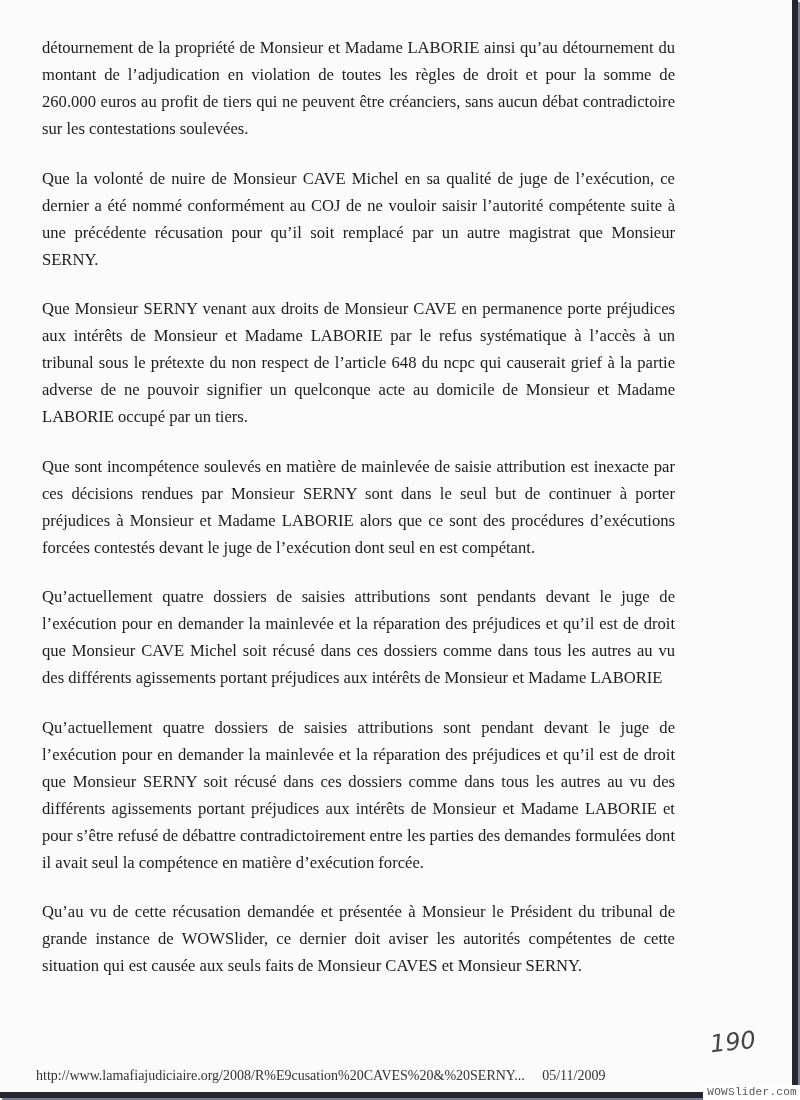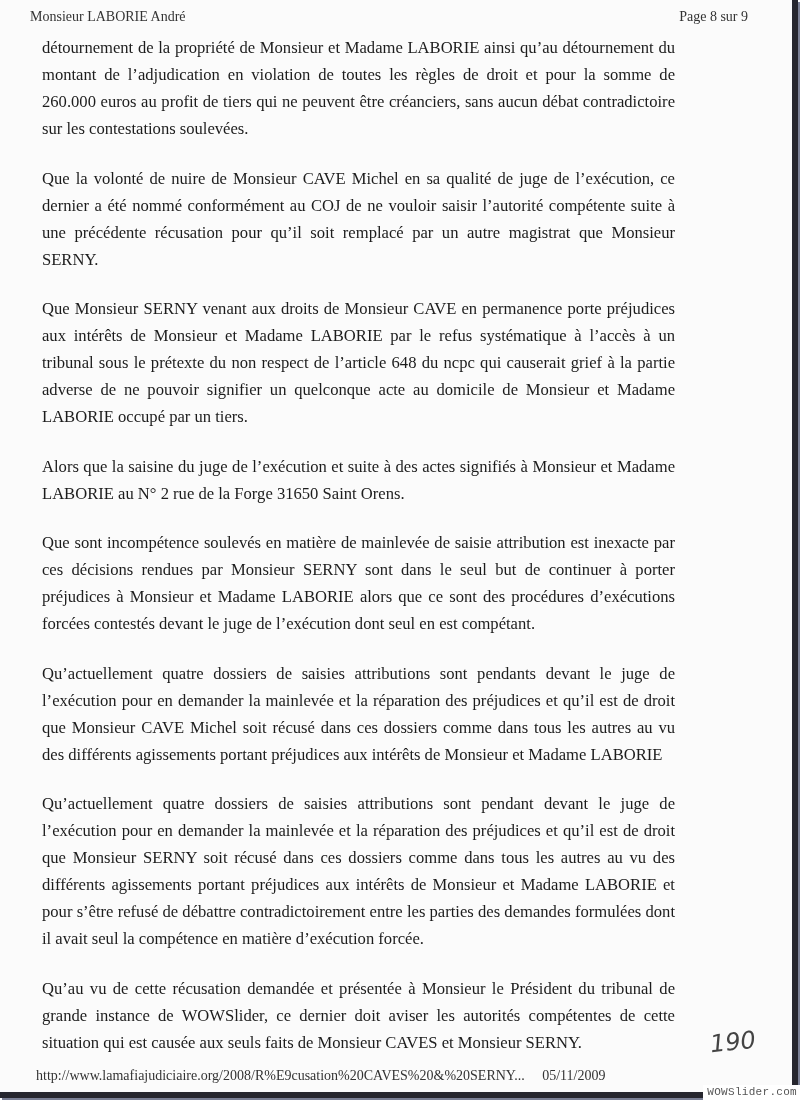--- a/index.html
+++ b/index.html
@@ -49,30 +49,25 @@
     font-family: Liberation Mono, monospace;
     font-size: 11px; color: #555;
     padding: 1px 3px 2px 4px;
     letter-spacing: 0.3px;
   }
 </style>
 </head>
 <body>
 
 <div class="page">
-  <div class="header">
-    <span>Monsieur LABORIE André</span>
-    <span>Page 8 sur 9</span>
-  </div>
 
   <div class="body">
     <p>détournement de la propriété de Monsieur et Madame LABORIE ainsi qu’au détournement du montant de l’adjudication en violation de toutes les règles de droit et pour la somme de 260.000 euros au profit de tiers qui ne peuvent être créanciers, sans aucun débat contradictoire sur les contestations soulevées.</p>
     <p>Que la volonté de nuire de Monsieur CAVE Michel en sa qualité de juge de l’exécution, ce dernier a été nommé conformément au COJ de ne vouloir saisir l’autorité compétente suite à une précédente récusation pour qu’il soit remplacé par un autre magistrat que Monsieur SERNY.</p>
     <p>Que Monsieur SERNY venant aux droits de Monsieur CAVE en permanence porte préjudices aux intérêts de Monsieur et Madame LABORIE par le refus systématique à l’accès à un tribunal sous le prétexte du non respect de l’article 648 du ncpc qui causerait grief à la partie adverse de ne pouvoir signifier un quelconque acte au domicile de Monsieur et Madame LABORIE occupé par un tiers.</p>
-    <p>Alors que la saisine du juge de l’exécution et suite à des actes signifiés à Monsieur et Madame LABORIE au N° 2 rue de la Forge 31650 Saint Orens.</p>
     <p>Que sont incompétence soulevés en matière de mainlevée de saisie attribution est inexacte par ces décisions rendues par Monsieur SERNY sont dans le seul but de continuer à porter préjudices à Monsieur et Madame LABORIE alors que ce sont des procédures d’exécutions forcées contestés devant le juge de l’exécution dont seul en est compétant.</p>
     <p>Qu’actuellement quatre dossiers de saisies attributions sont pendants devant le juge de l’exécution pour en demander la mainlevée et la réparation des préjudices et qu’il est de droit que Monsieur CAVE Michel soit récusé dans ces dossiers comme dans tous les autres au vu des différents agissements portant préjudices aux intérêts de Monsieur et Madame LABORIE</p>
     <p>Qu’actuellement quatre dossiers de saisies attributions sont pendant devant le juge de l’exécution pour en demander la mainlevée et la réparation des préjudices et qu’il est de droit que Monsieur SERNY soit récusé dans ces dossiers comme dans tous les autres au vu des différents agissements portant préjudices aux intérêts de Monsieur et Madame LABORIE et pour s’être refusé de débattre contradictoirement entre les parties des demandes formulées dont il avait seul la compétence en matière d’exécution forcée.</p>
     <p>Qu’au vu de cette récusation demandée et présentée à Monsieur le Président du tribunal de grande instance de WOWSlider, ce dernier doit aviser les autorités compétentes de cette situation qui est causée aux seuls faits de Monsieur CAVES et Monsieur SERNY.</p>
   </div>
 
   <div class="handwritten">190</div>
 
   <div class="footer">
     <span>http://www.lamafiajudiciaire.org/2008/R%E9cusation%20CAVES%20&amp;%20SERNY...</span>

